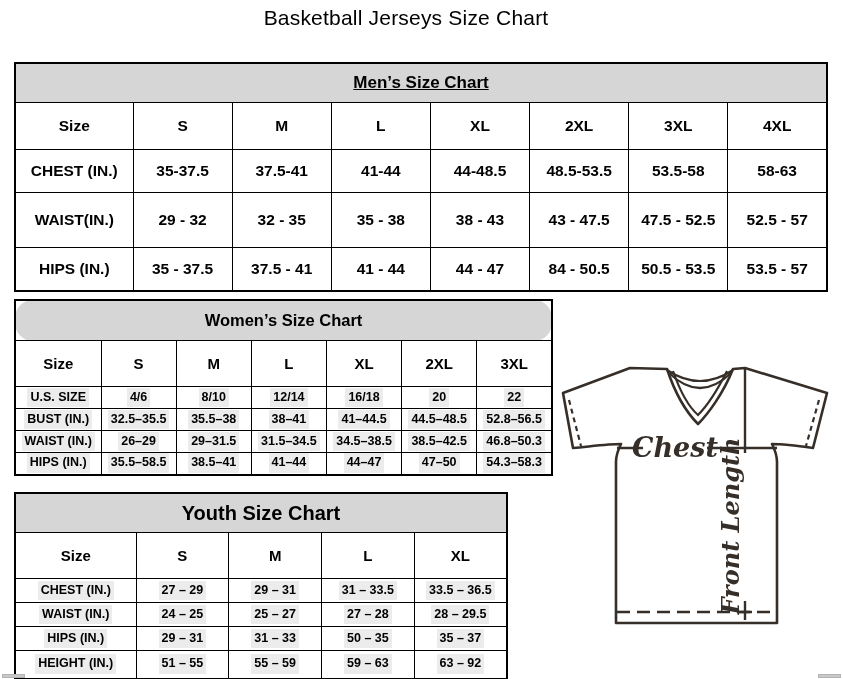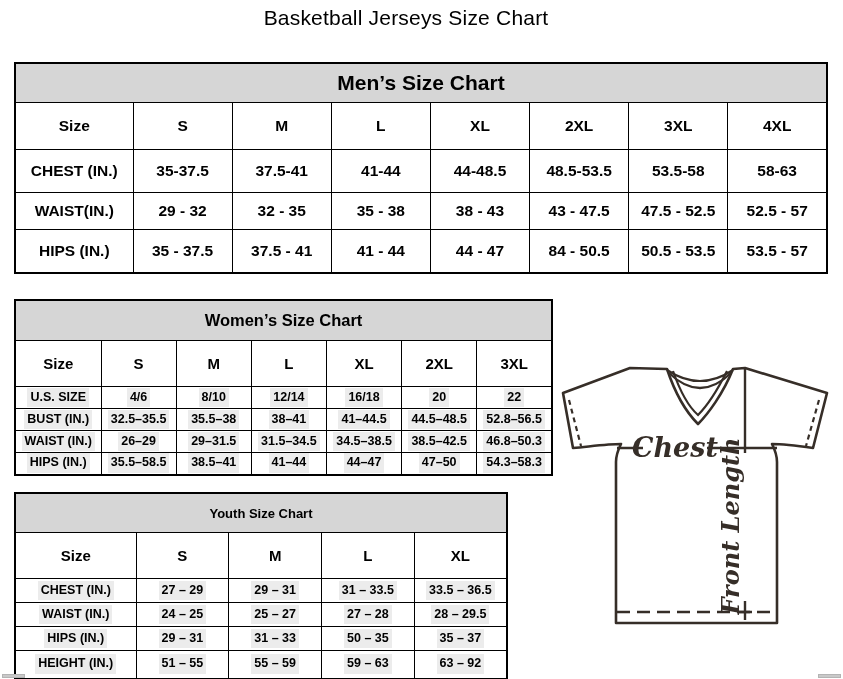--- a/index.html
+++ b/index.html
@@ -5,29 +5,29 @@
   html,body{margin:0;padding:0;background:#fff;}
   #page{position:relative;width:843px;height:679px;background:#fff;overflow:hidden;
         font-family:"Liberation Sans",sans-serif;color:#000;}
   #page-title{position:absolute;left:0;top:6px;width:812px;text-align:center;
         font-size:21px;font-weight:normal;letter-spacing:0.2px;}
   table.size-table{position:absolute;border-collapse:collapse;table-layout:fixed;background:#fff;}
   table.size-table th,table.size-table td{border:1px solid #000;text-align:center;
         vertical-align:middle;font-weight:bold;padding:0;overflow:hidden;}
   th.title-cell{background:#d6d6d6;}
   table.mens{left:14px;top:62px;width:814px;border:2.5px solid #000;}
-  .mens th.title-cell{font-size:21px;}
+  .mens th.title-cell{font-size:17px;text-decoration:underline;}
   .mens .size-row th{font-size:15.5px;}
   .mens td{font-size:15.5px;}
   table.womens{left:14px;top:299px;width:539px;border:2px solid #000;}
-  .womens th.title-cell{font-size:16.5px;}
+  .womens th.title-cell{font-size:16.5px;border-radius:18px;}
   .womens .size-row th{font-size:15px;}
   .womens td{font-size:12.5px;}
   table.youth{left:14px;top:492px;width:494px;border:2px solid #000;}
-  .youth th.title-cell{font-size:13px;}
+  .youth th.title-cell{font-size:20px;}
   .youth .size-row th{font-size:15px;}
   .youth td{font-size:12.5px;}
   .hl{background:#ececec;padding:2px 3px;display:inline-block;line-height:1.25;}
   #jersey-diagram{position:absolute;left:556px;top:356px;width:287px;height:272px;}
   .scroll-frag{position:absolute;height:4px;width:23px;background:#c9c9c9;border:1px solid #b4b4b4;box-sizing:border-box;}
   #scroll-frag-left{left:2px;top:674px;}
   #scroll-frag-right{left:818px;top:674px;}
   text.measure-label{font-family:"DejaVu Serif",serif;font-style:italic;font-weight:bold;fill:#362e28;}
 </style>
 </head>
@@ -65,21 +65,21 @@
         <tr style="height:43px">
           <td><span>CHEST (IN.)</span></td>
           <td><span>35-37.5</span></td>
           <td><span>37.5-41</span></td>
           <td><span>41-44</span></td>
           <td><span>44-48.5</span></td>
           <td><span>48.5-53.5</span></td>
           <td><span>53.5-58</span></td>
           <td><span>58-63</span></td>
         </tr>
-        <tr style="height:37px">
+        <tr style="height:55px">
           <td><span>WAIST(IN.)</span></td>
           <td><span>29 - 32</span></td>
           <td><span>32 - 35</span></td>
           <td><span>35 - 38</span></td>
           <td><span>38 - 43</span></td>
           <td><span>43 - 47.5</span></td>
           <td><span>47.5 - 52.5</span></td>
           <td><span>52.5 - 57</span></td>
         </tr>
         <tr style="height:43px">

